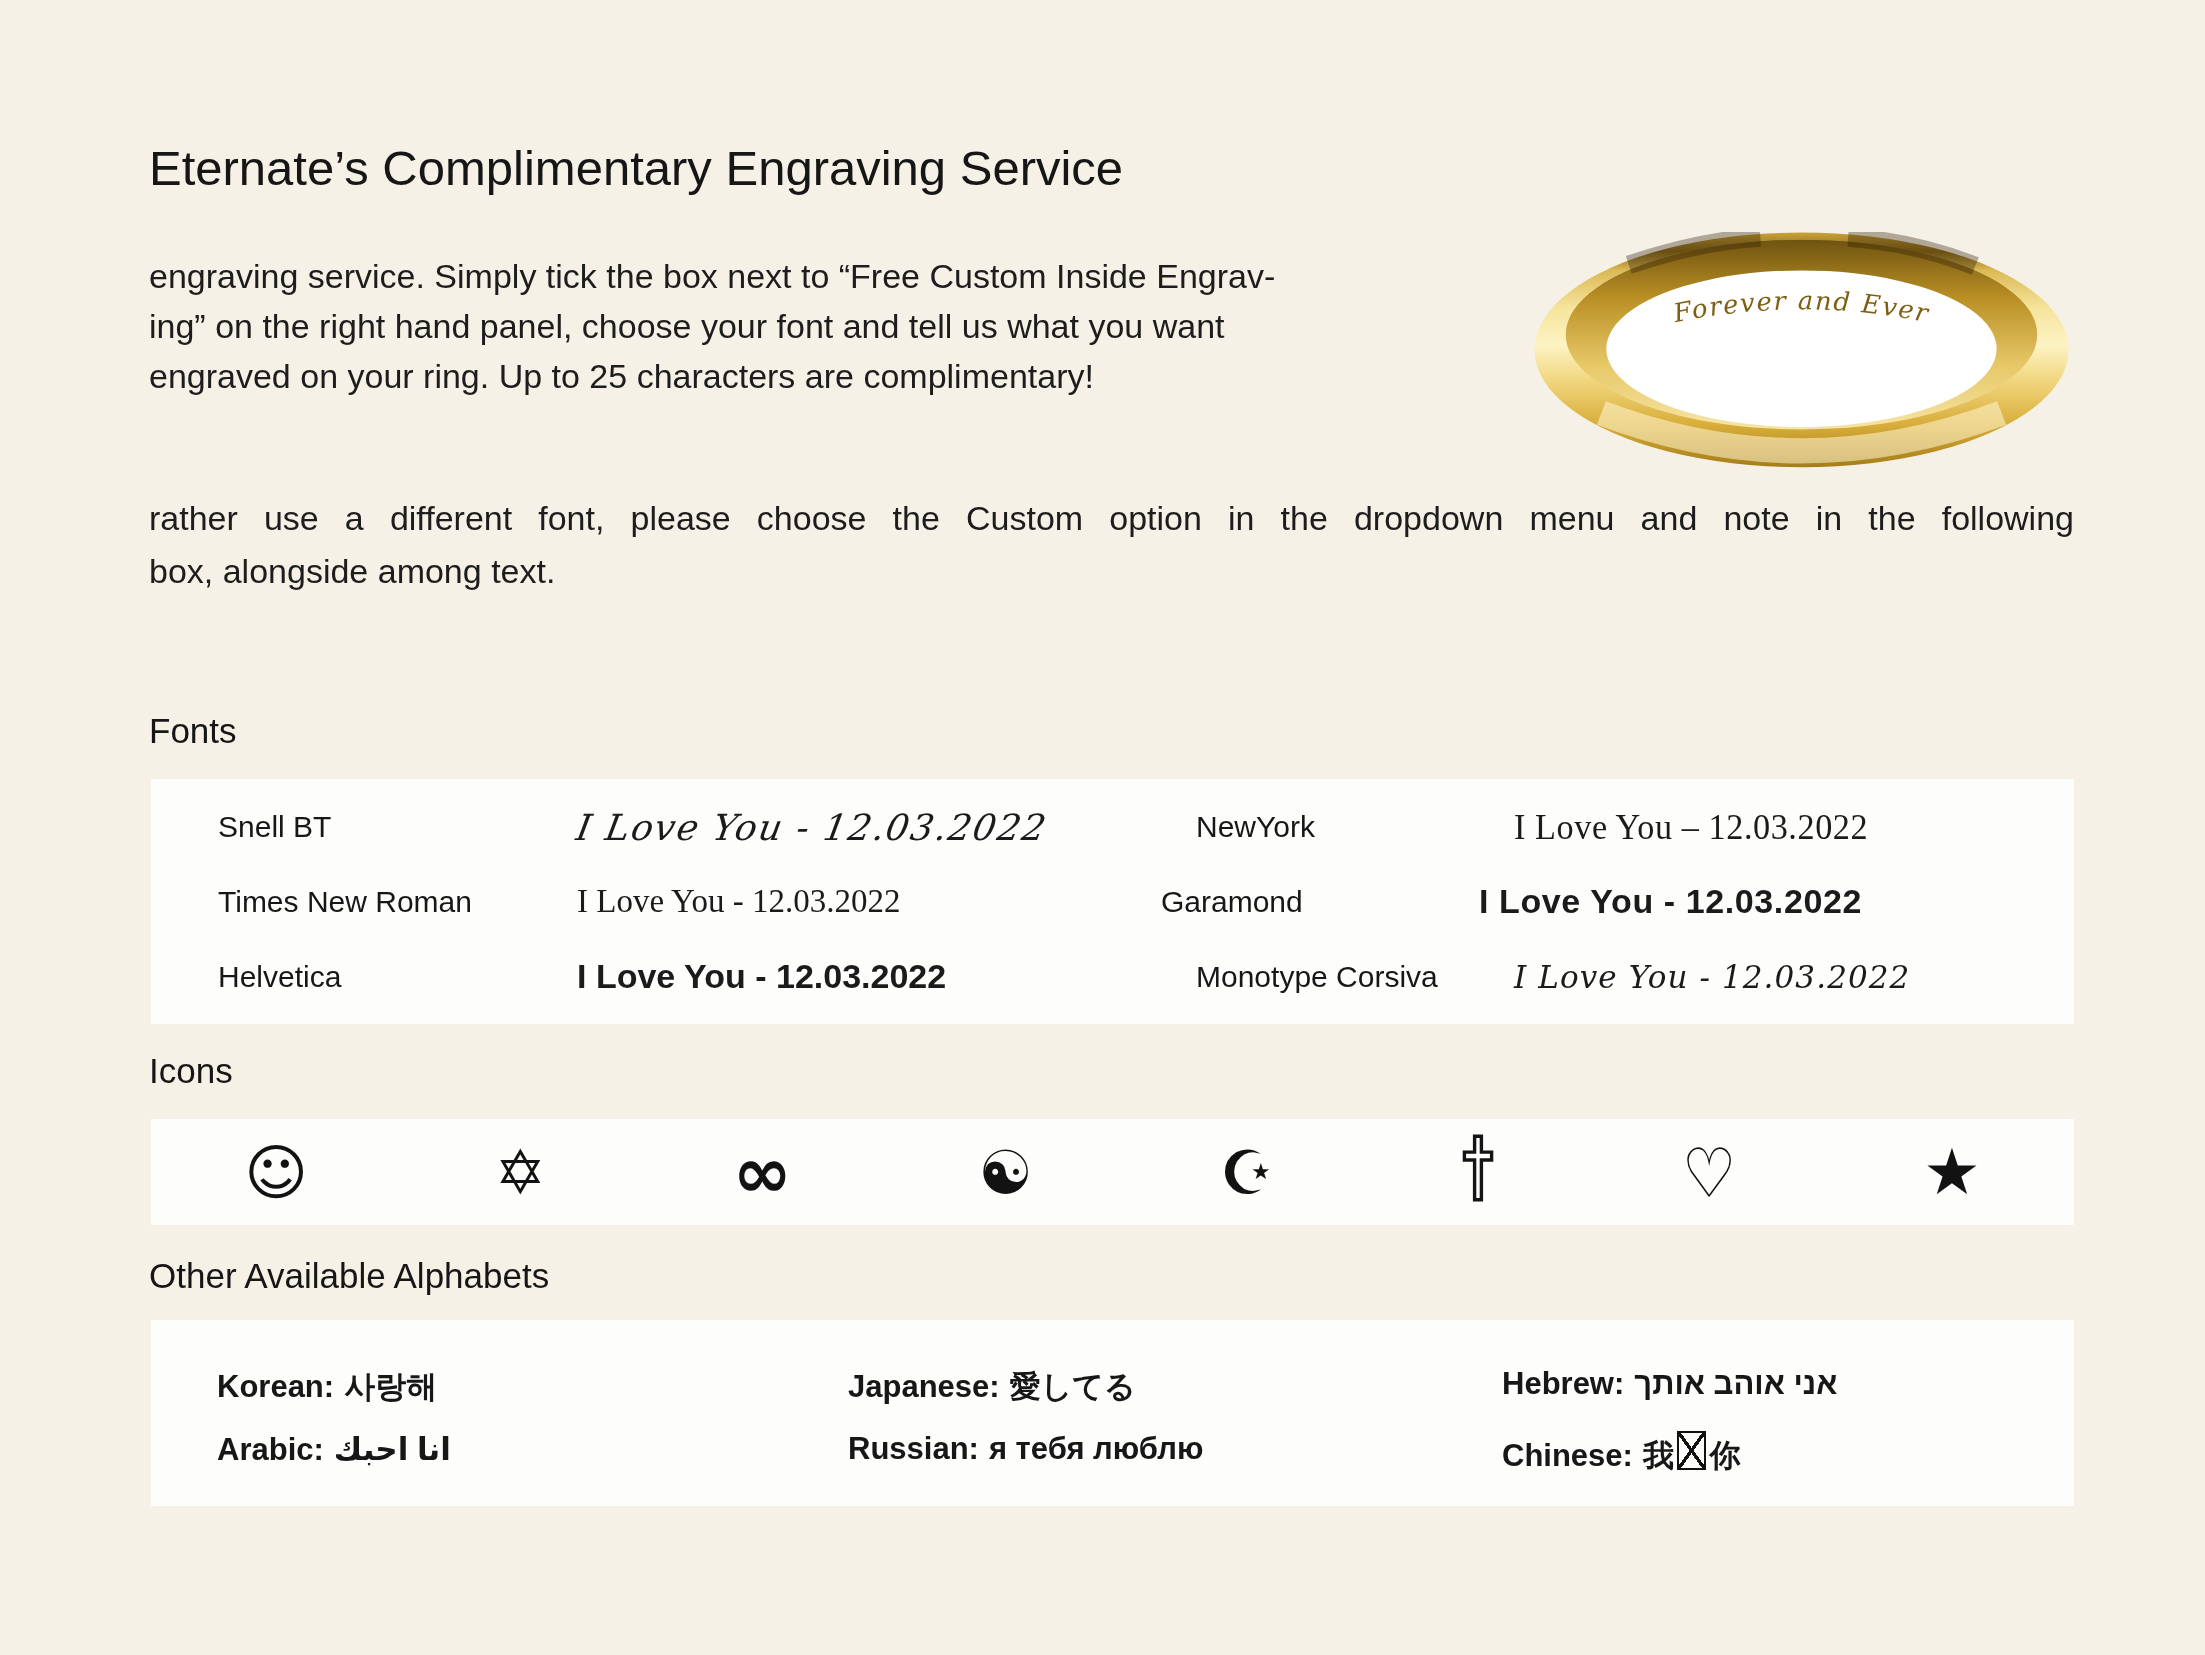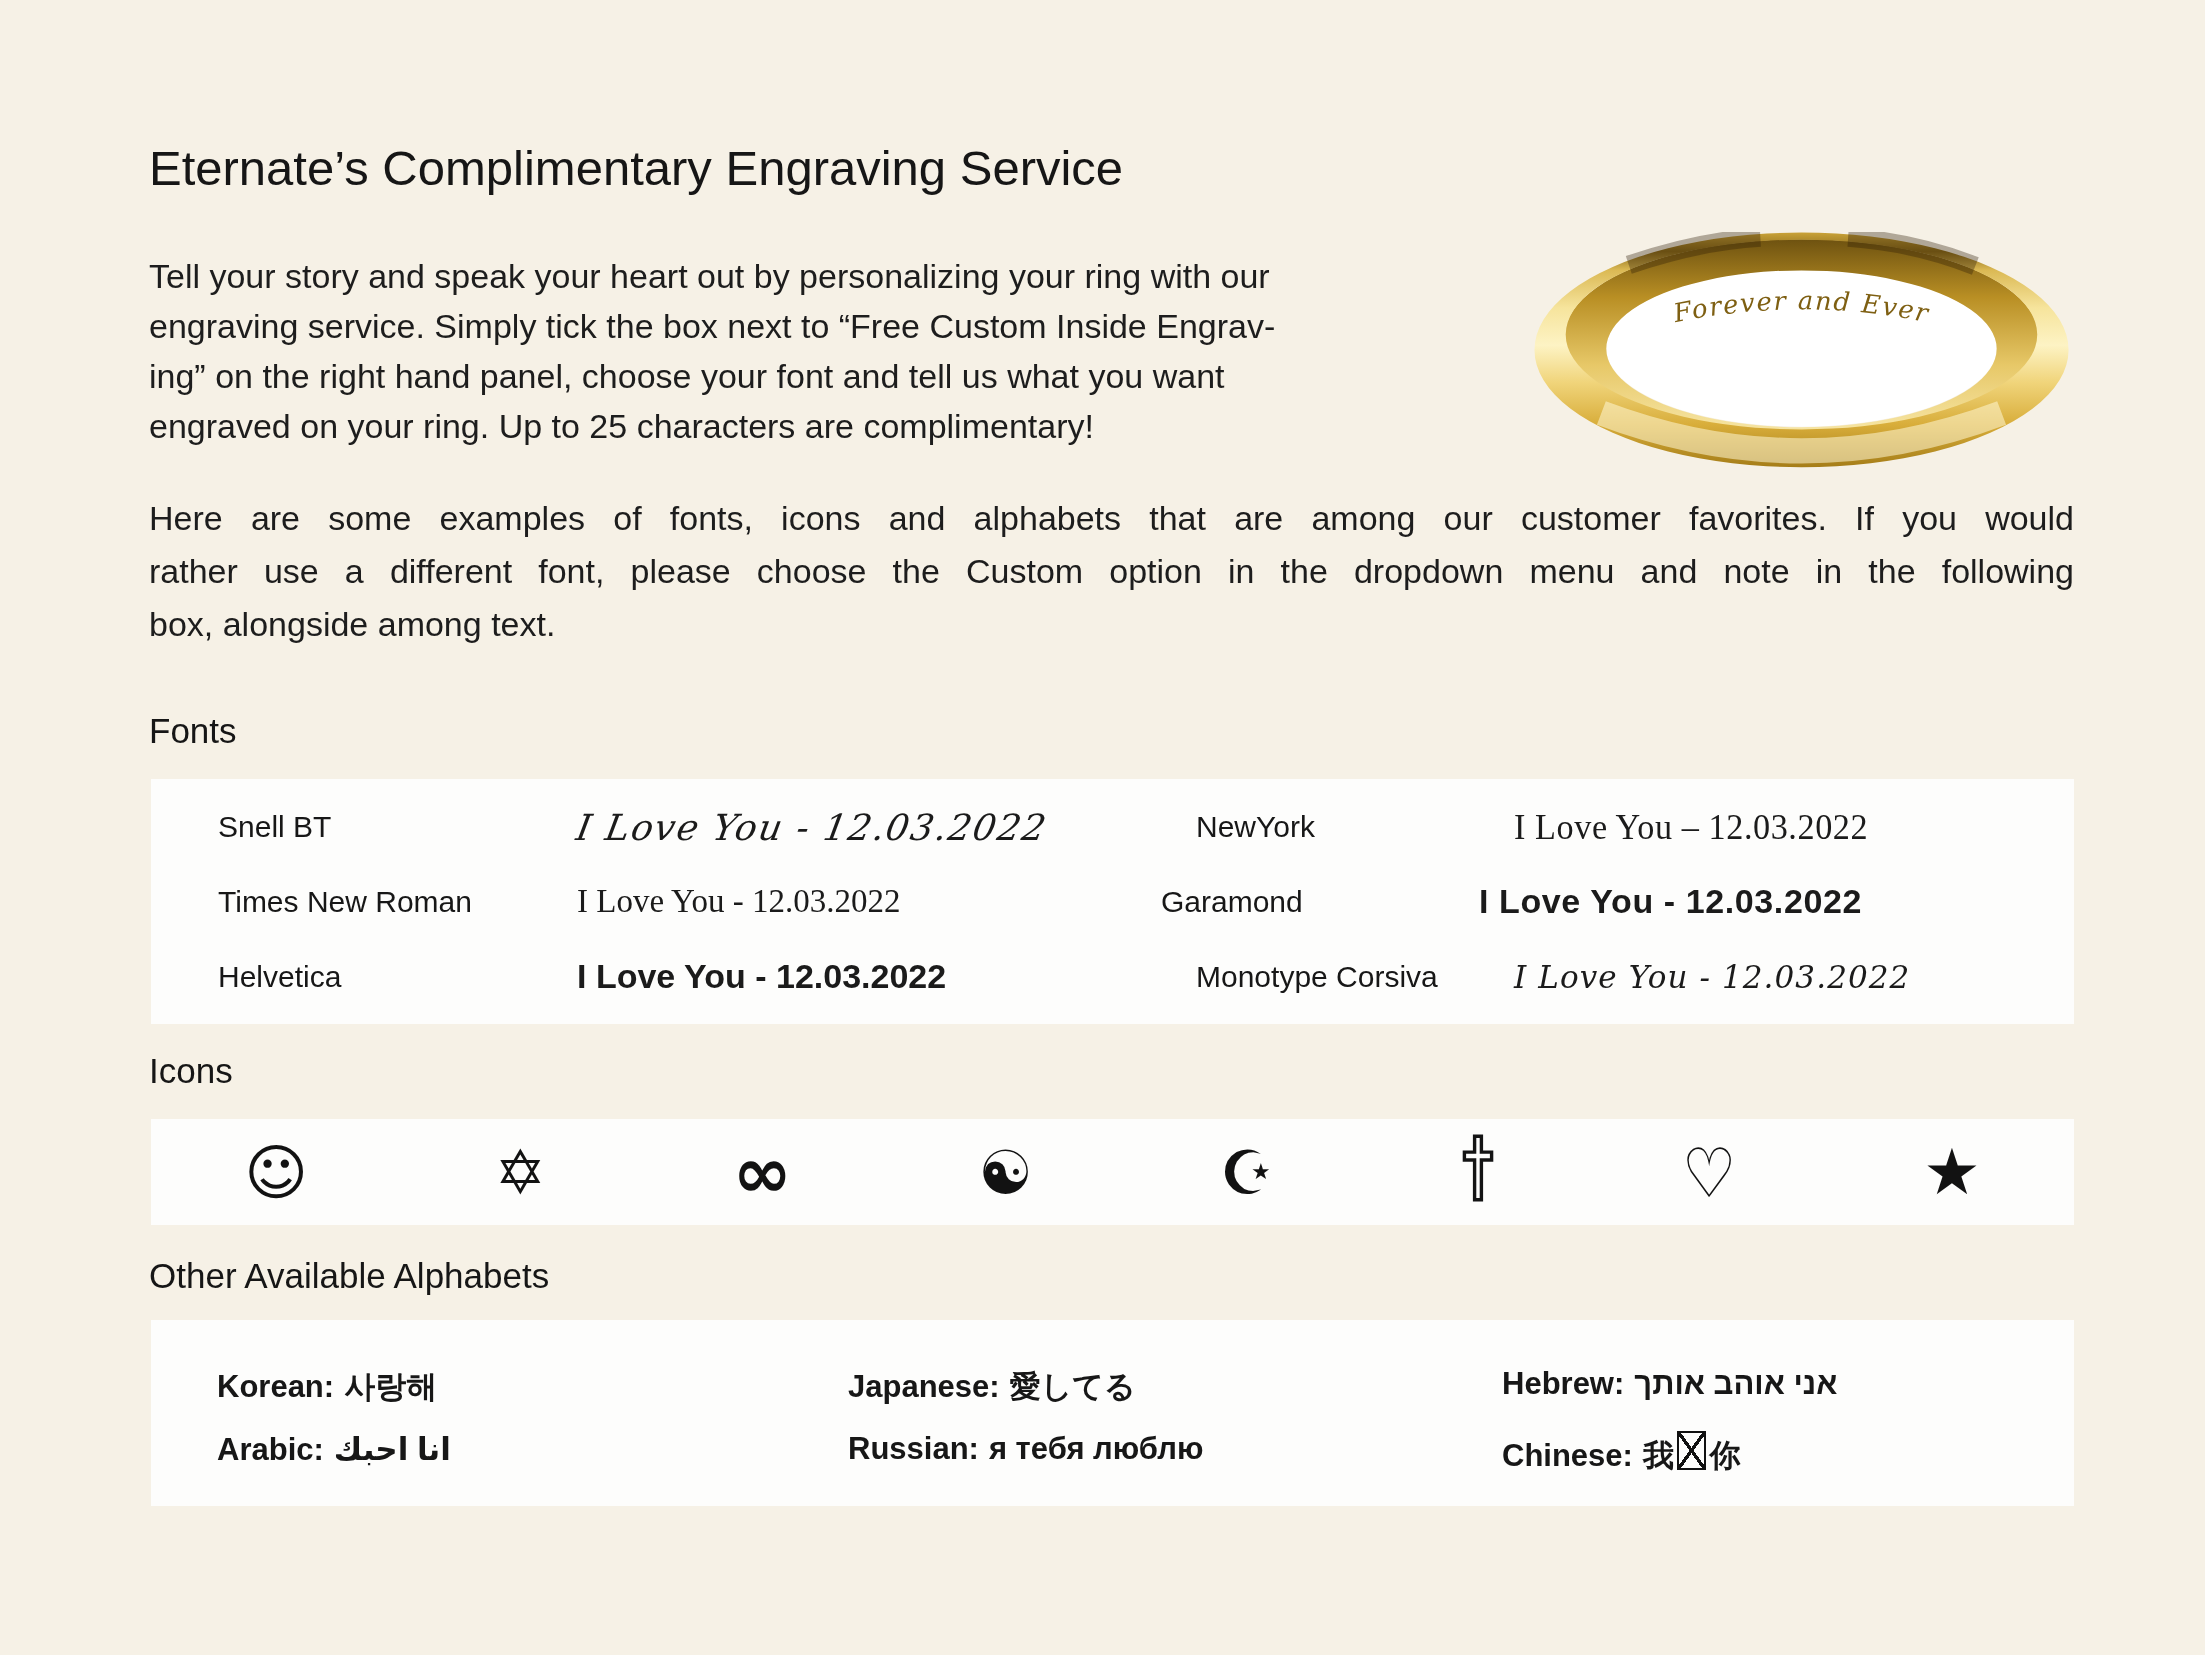--- a/index.html
+++ b/index.html
@@ -44,21 +44,20 @@
   .ring-wrap{left:1530px;top:232px;width:543px;height:244px;}
 </style>
 </head>
 <body>
 
 <div class="page">
 
   <div class="abs title" style="left:149px;top:141px;">Eternate’s Complimentary Engraving Service</div>
 
   <div class="abs para" style="left:149px;top:251px;width:1180px;">
-    <div class="pline">Tell your story and speak your heart out by personalizing your ring with our</div>
     <div class="pline">engraving service. Simply tick the box next to “Free Custom Inside Engrav-</div>
     <div class="pline">ing” on the right hand panel, choose your font and tell us what you want</div>
     <div class="pline">engraved on your ring. Up to 25 characters are complimentary!</div>
   </div>
 
   <div class="abs ring-wrap">
     <svg width="543" height="244" viewBox="0 0 990 445">
       <defs>
         <linearGradient id="gBand" x1="0" y1="0" x2="0" y2="1">
           <stop offset="0%" stop-color="#c9a238"></stop>
@@ -90,21 +89,20 @@
       <path d="M580,10 Q700,18 812,62" stroke="rgba(45,30,5,0.35)" stroke-width="34" fill="none"></path>
 
       <path id="engravePath" d="M165,190 Q495,92 825,190" fill="none"></path>
       <text font-family="DejaVu Serif, Liberation Serif, serif" font-style="italic" font-size="47" fill="#7e5f12" letter-spacing="3">
         <textPath href="#engravePath" startOffset="50%" text-anchor="middle">Forever and Ever</textPath>
       </text>
     </svg>
   </div>
 
   <div class="abs note" style="left:149px;top:492px;">
-    <div class="nline">Here are some examples of fonts, icons and alphabets that are among our customer favorites. If you would</div>
     <div class="nline">rather use a different font, please choose the Custom option in the dropdown menu and note in the following</div>
     <div class="nline">box, alongside among text.</div>
   </div>
 
   <div class="abs slabel" style="left:149px;top:711px;">Fonts</div>
 
   <div class="panel fonts-panel">
     <div class="frow colA" style="left:67px;top:10.5px;">
       <span class="fname">Snell BT</span>
       <span class="fsample s-snell">I Love You - 12.03.2022</span>

